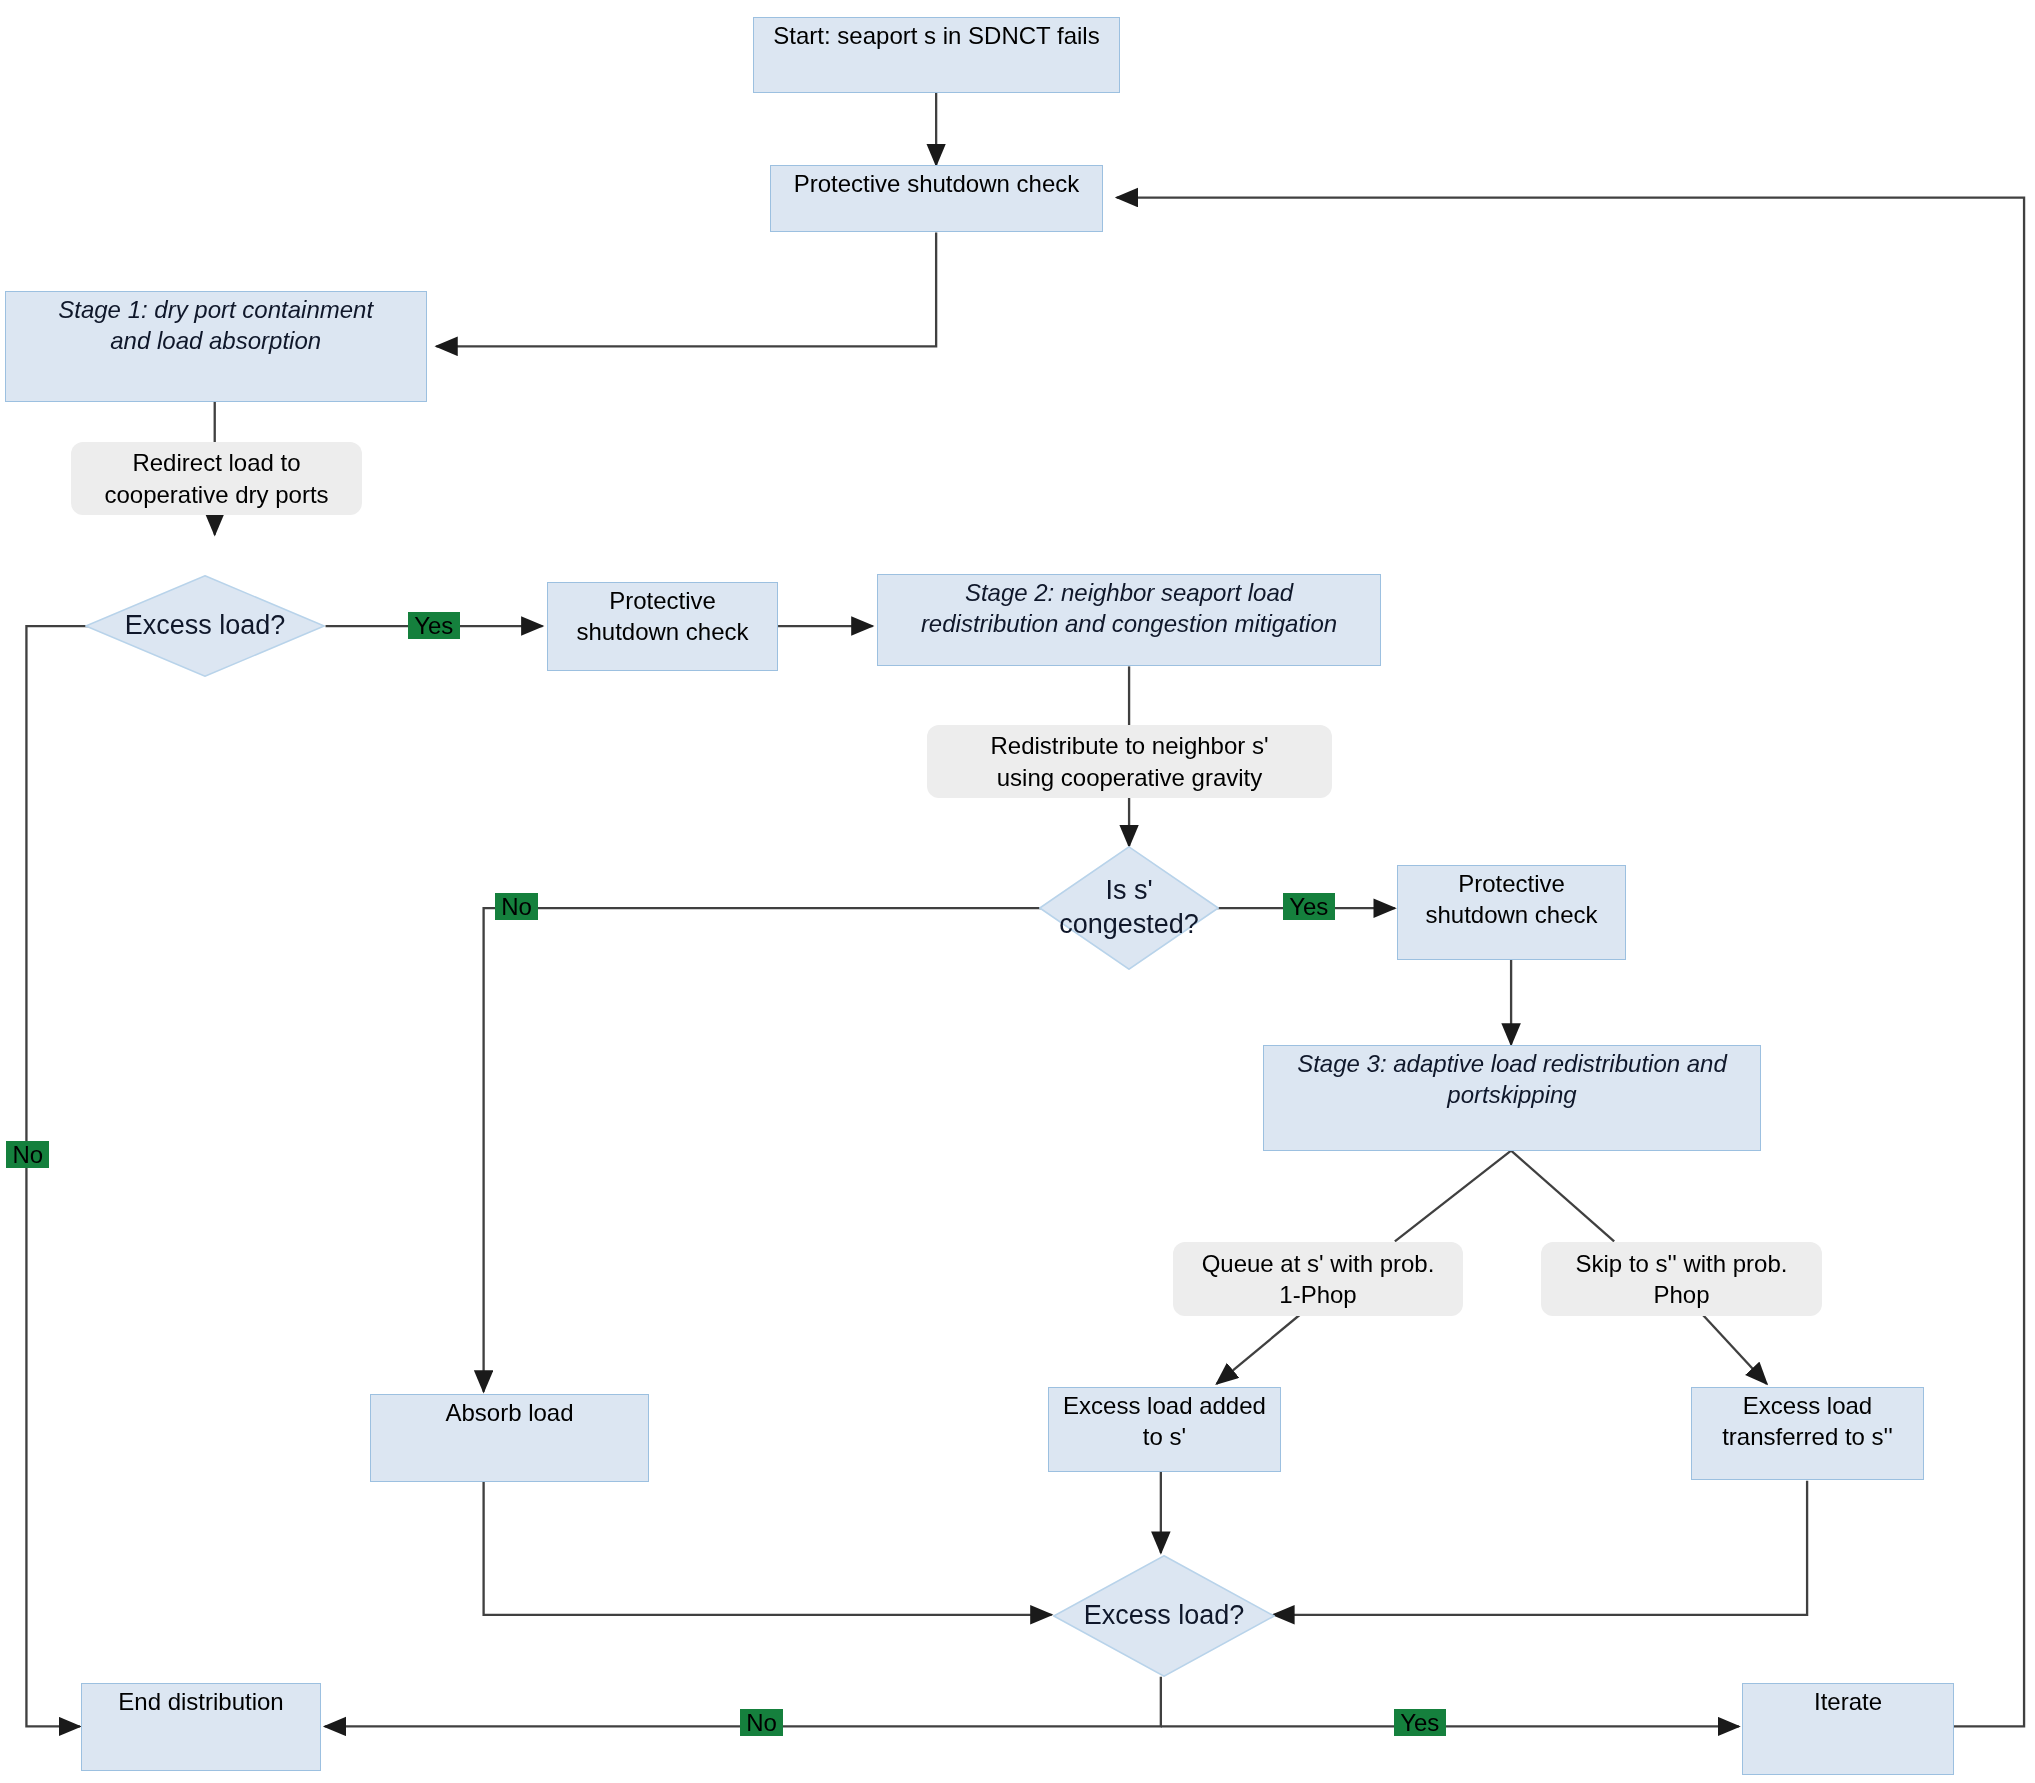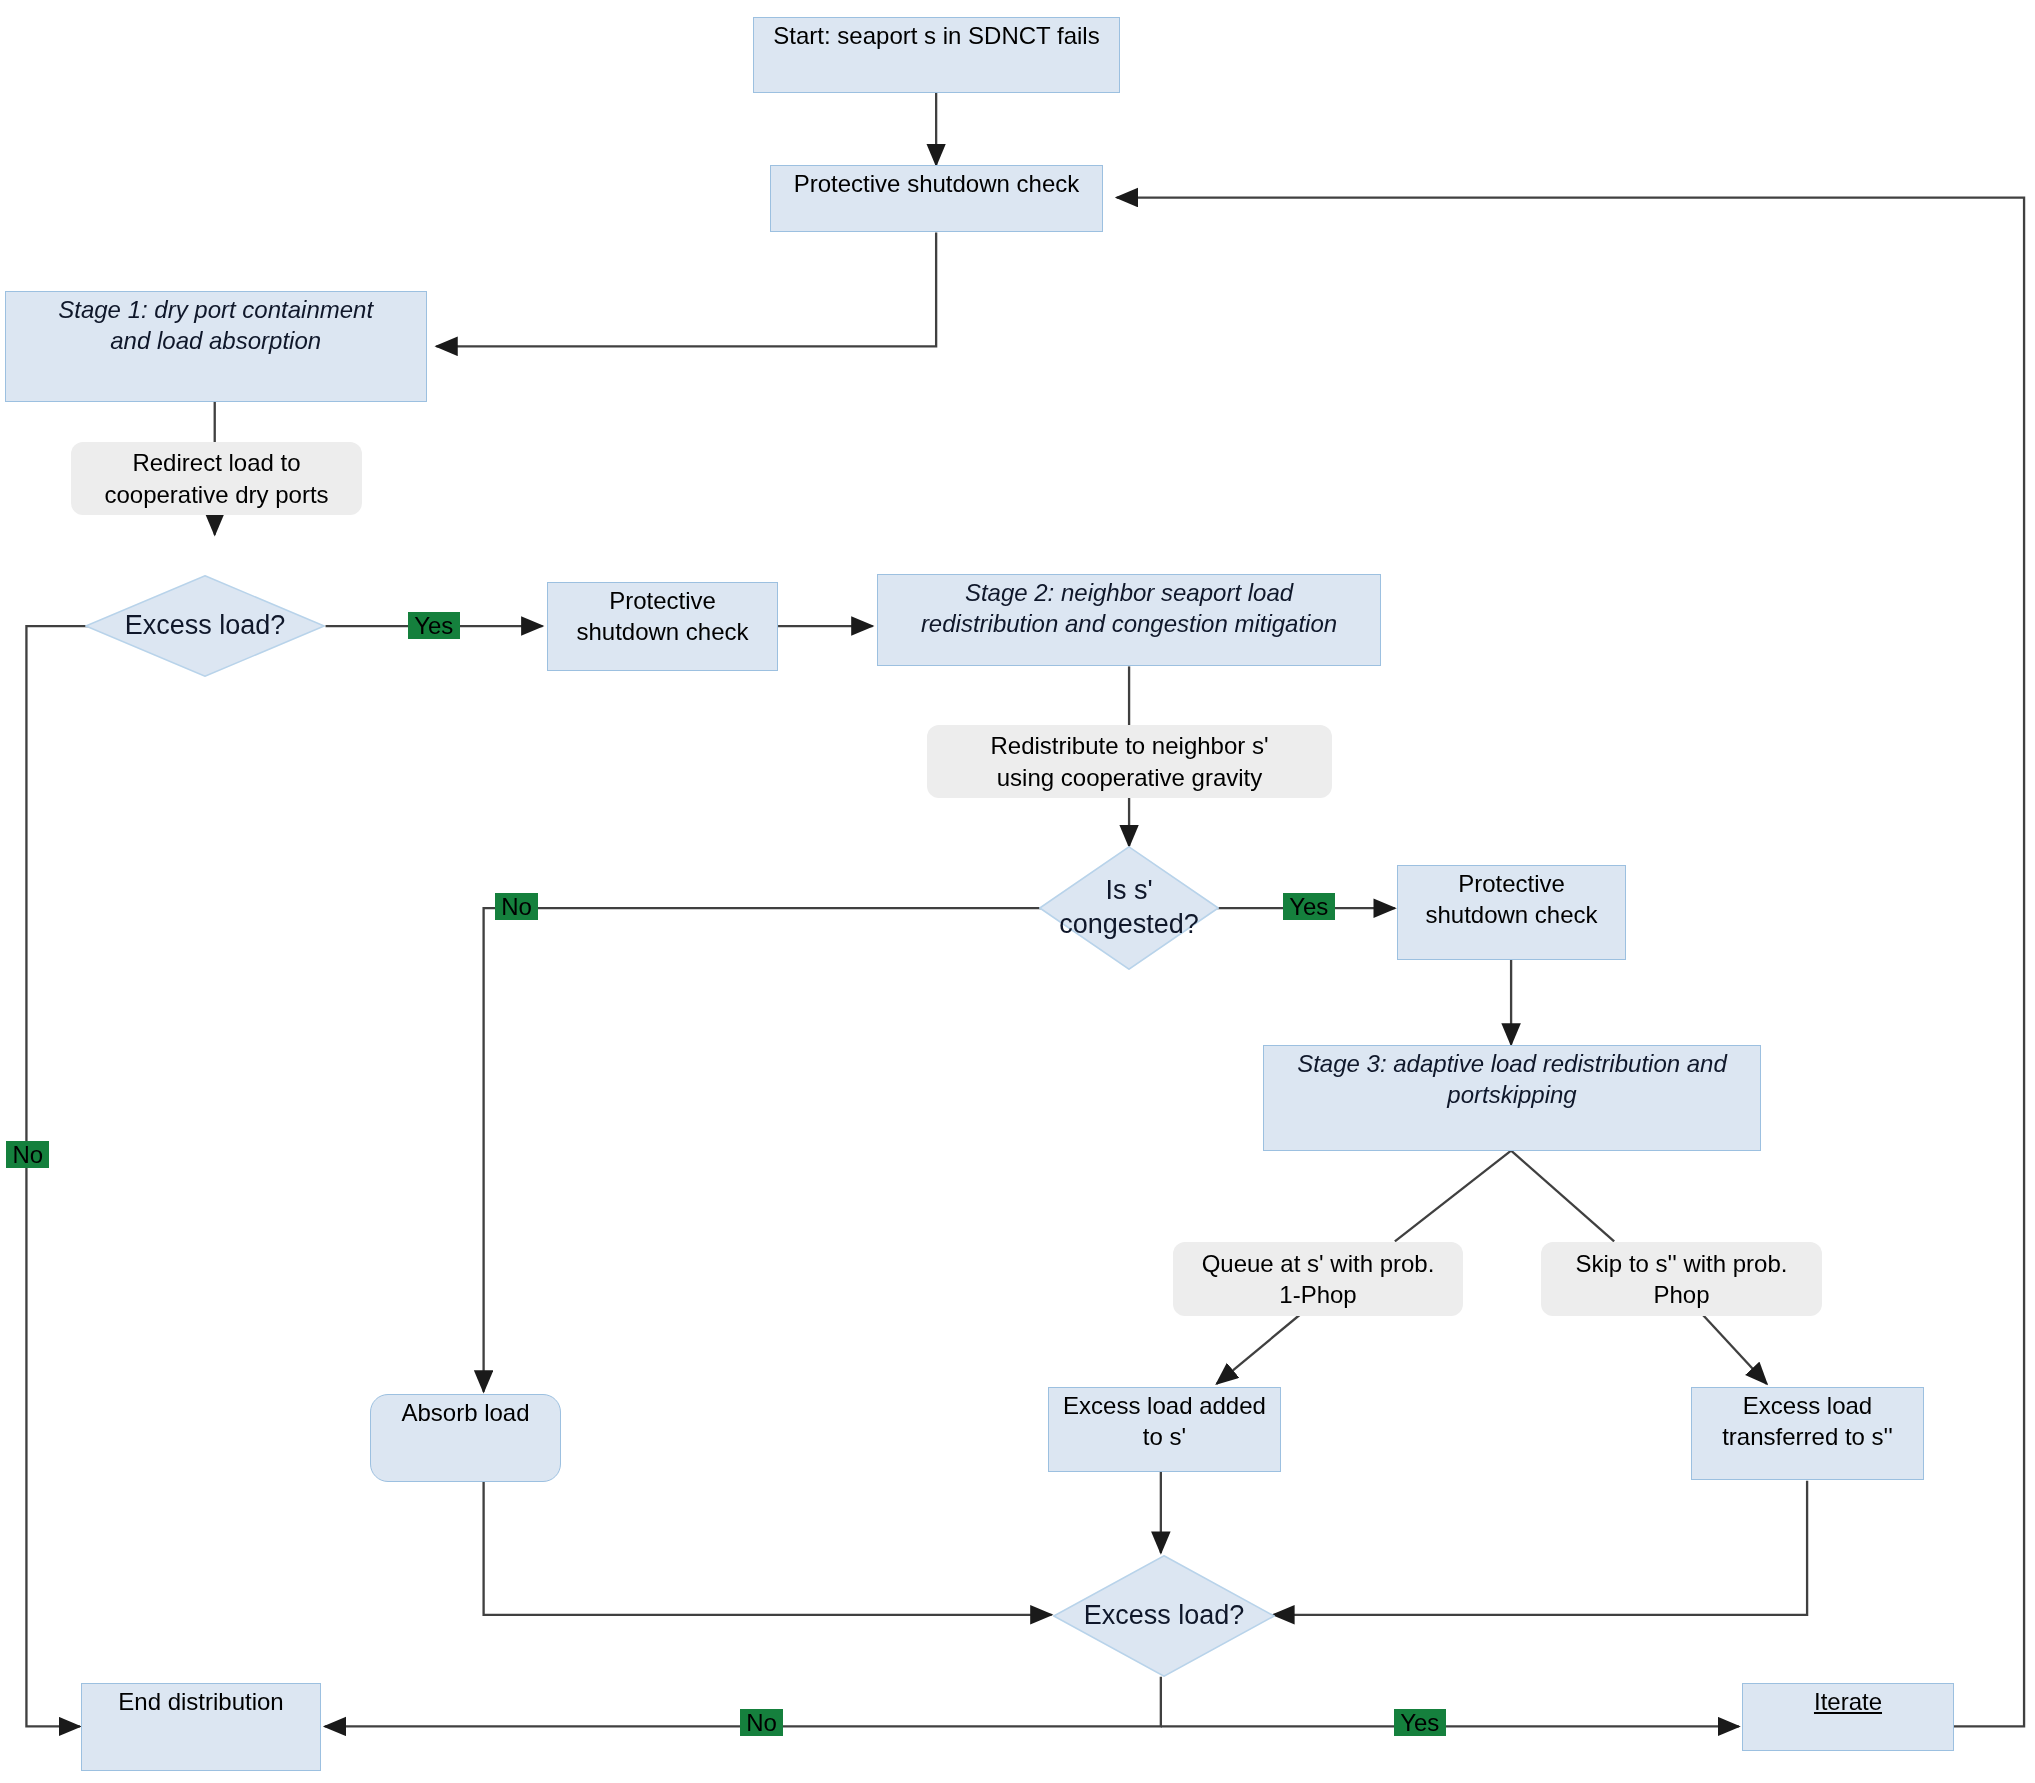--- a/index.html
+++ b/index.html
@@ -221,21 +221,21 @@
   <div class="edge-label" style="left:1173px; top:1242px; width:290px; height:74px;">
     <span>Queue at s' with prob.
 1-Phop</span>
   </div>
 
   <div class="edge-label" style="left:1541px; top:1242px; width:281px; height:74px;">
     <span>Skip to s'' with prob.
 Phop</span>
   </div>
 
-  <div class="node" style="left:370px; top:1394px; width:191px; height:88px;border-radius:18px;">
+  <div class="node" style="left:370px; top:1394px; width:279px; height:88px;">
     <span>Absorb load</span>
   </div>
 
   <div class="node" style="left:1048px; top:1387px; width:233px; height:85px;">
     <span>Excess load added
 to s'</span>
   </div>
 
   <div class="node" style="left:1691px; top:1387px; width:233px; height:93px;">
     <span>Excess load
@@ -254,18 +254,18 @@
   </div>
 
   <div class="yn-label" style="left:1394px; top:1709px;">
     <span>Yes</span>
   </div>
 
   <div class="node" style="left:81px; top:1683px; width:240px; height:88px;">
     <span>End distribution</span>
   </div>
 
-  <div class="node" style="left:1742px; top:1683px; width:212px; height:68px;text-decoration:underline;">
+  <div class="node" style="left:1742px; top:1683px; width:212px; height:92px;">
     <span>Iterate</span>
   </div>
 
 </div>
 
 
 </body></html>

